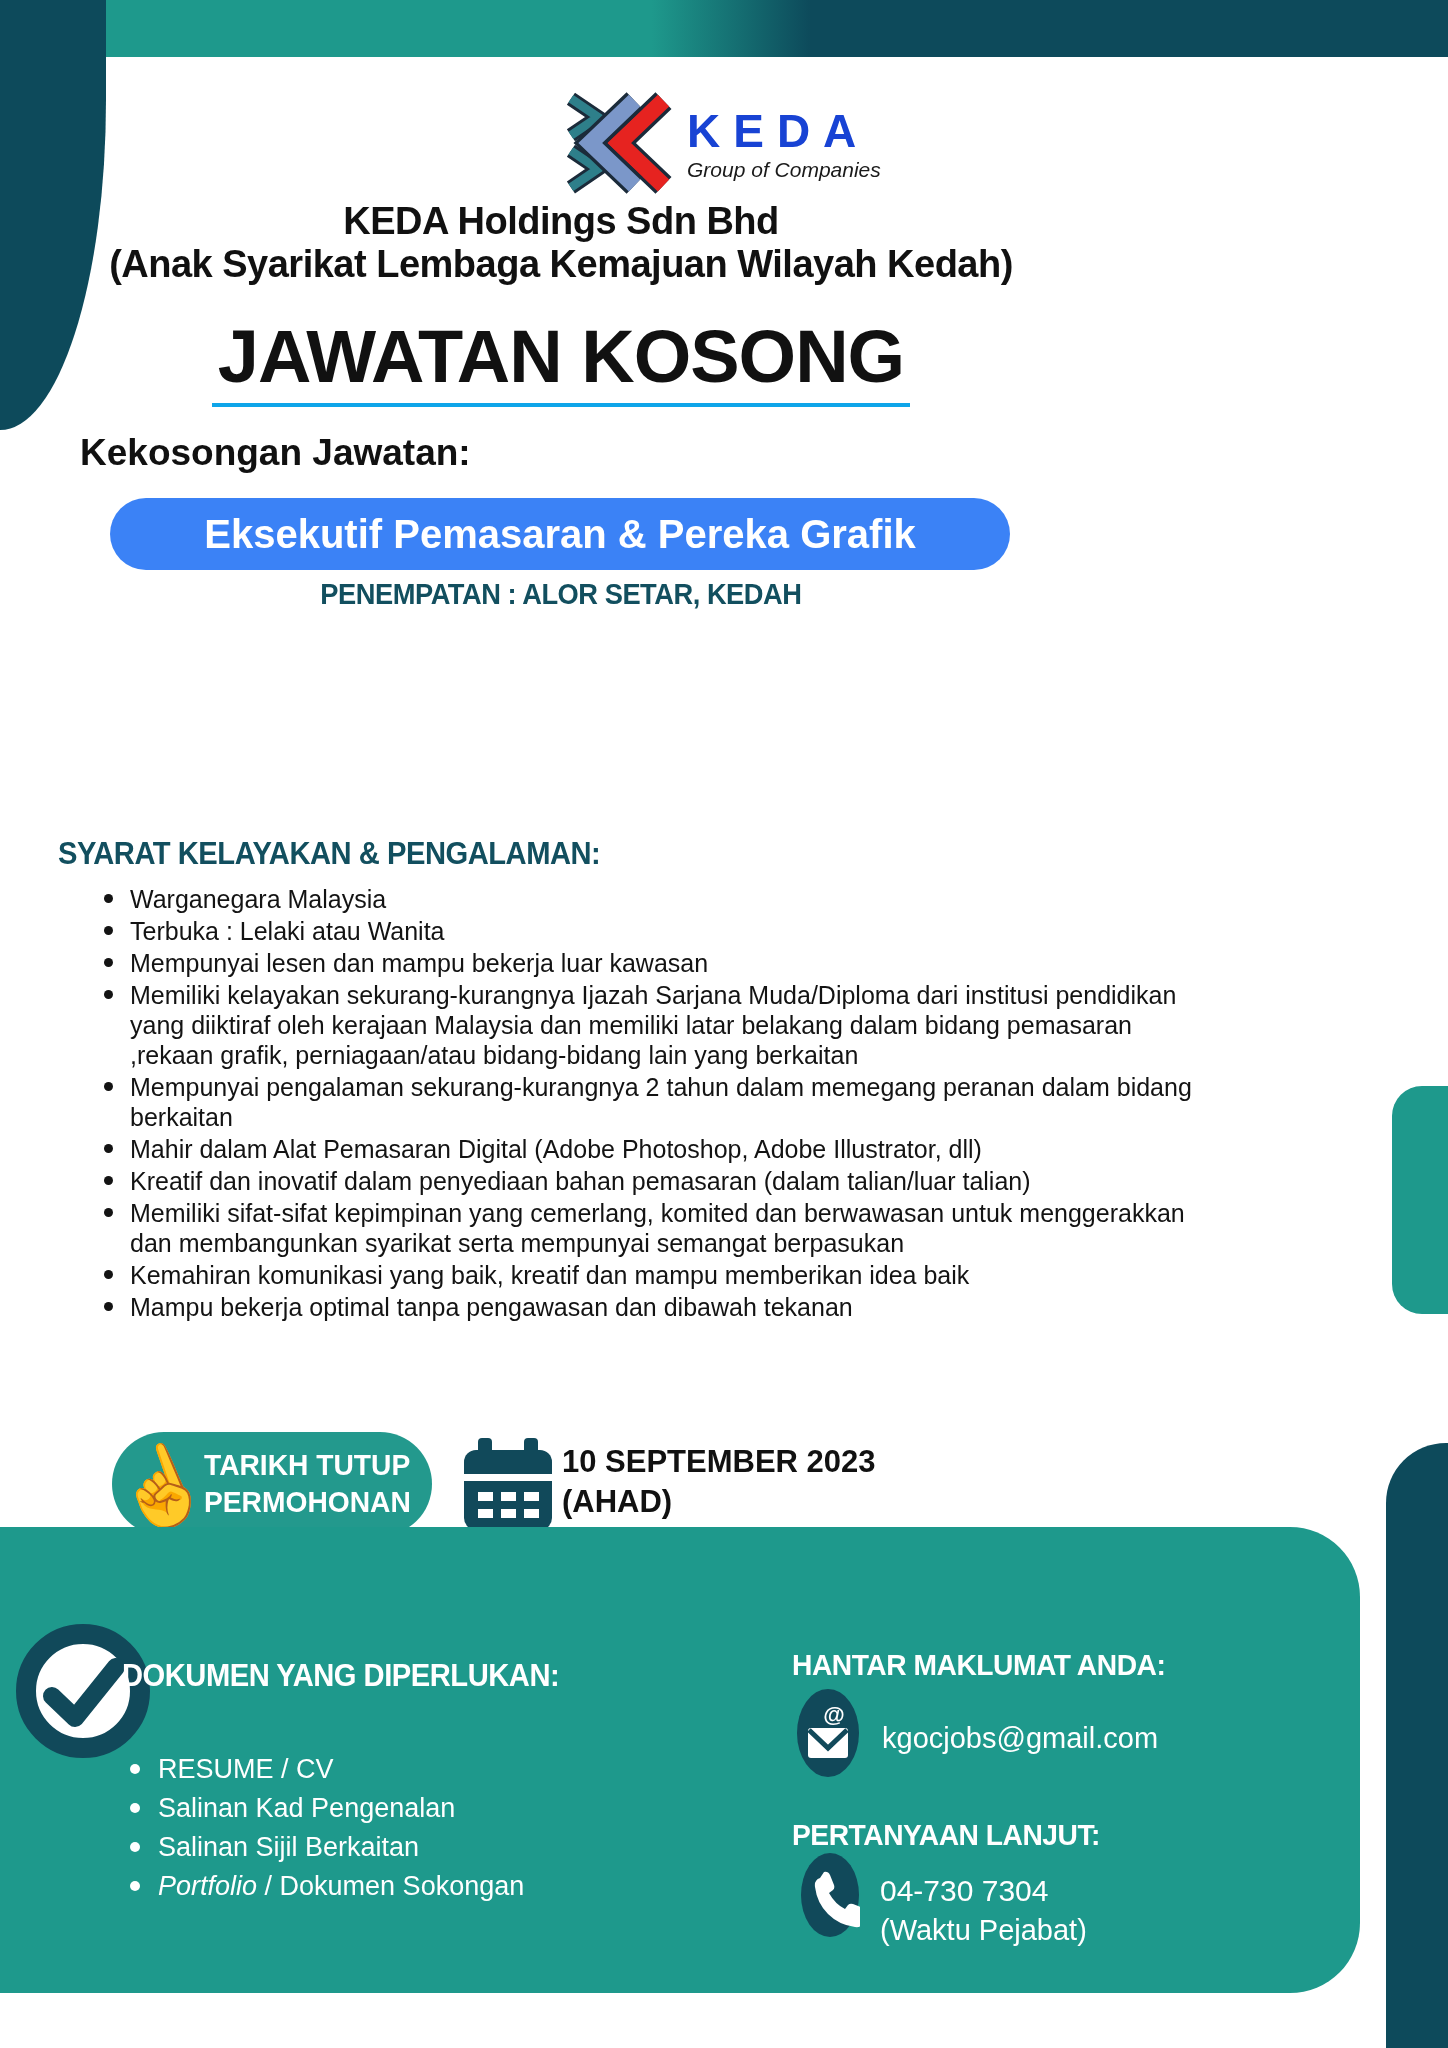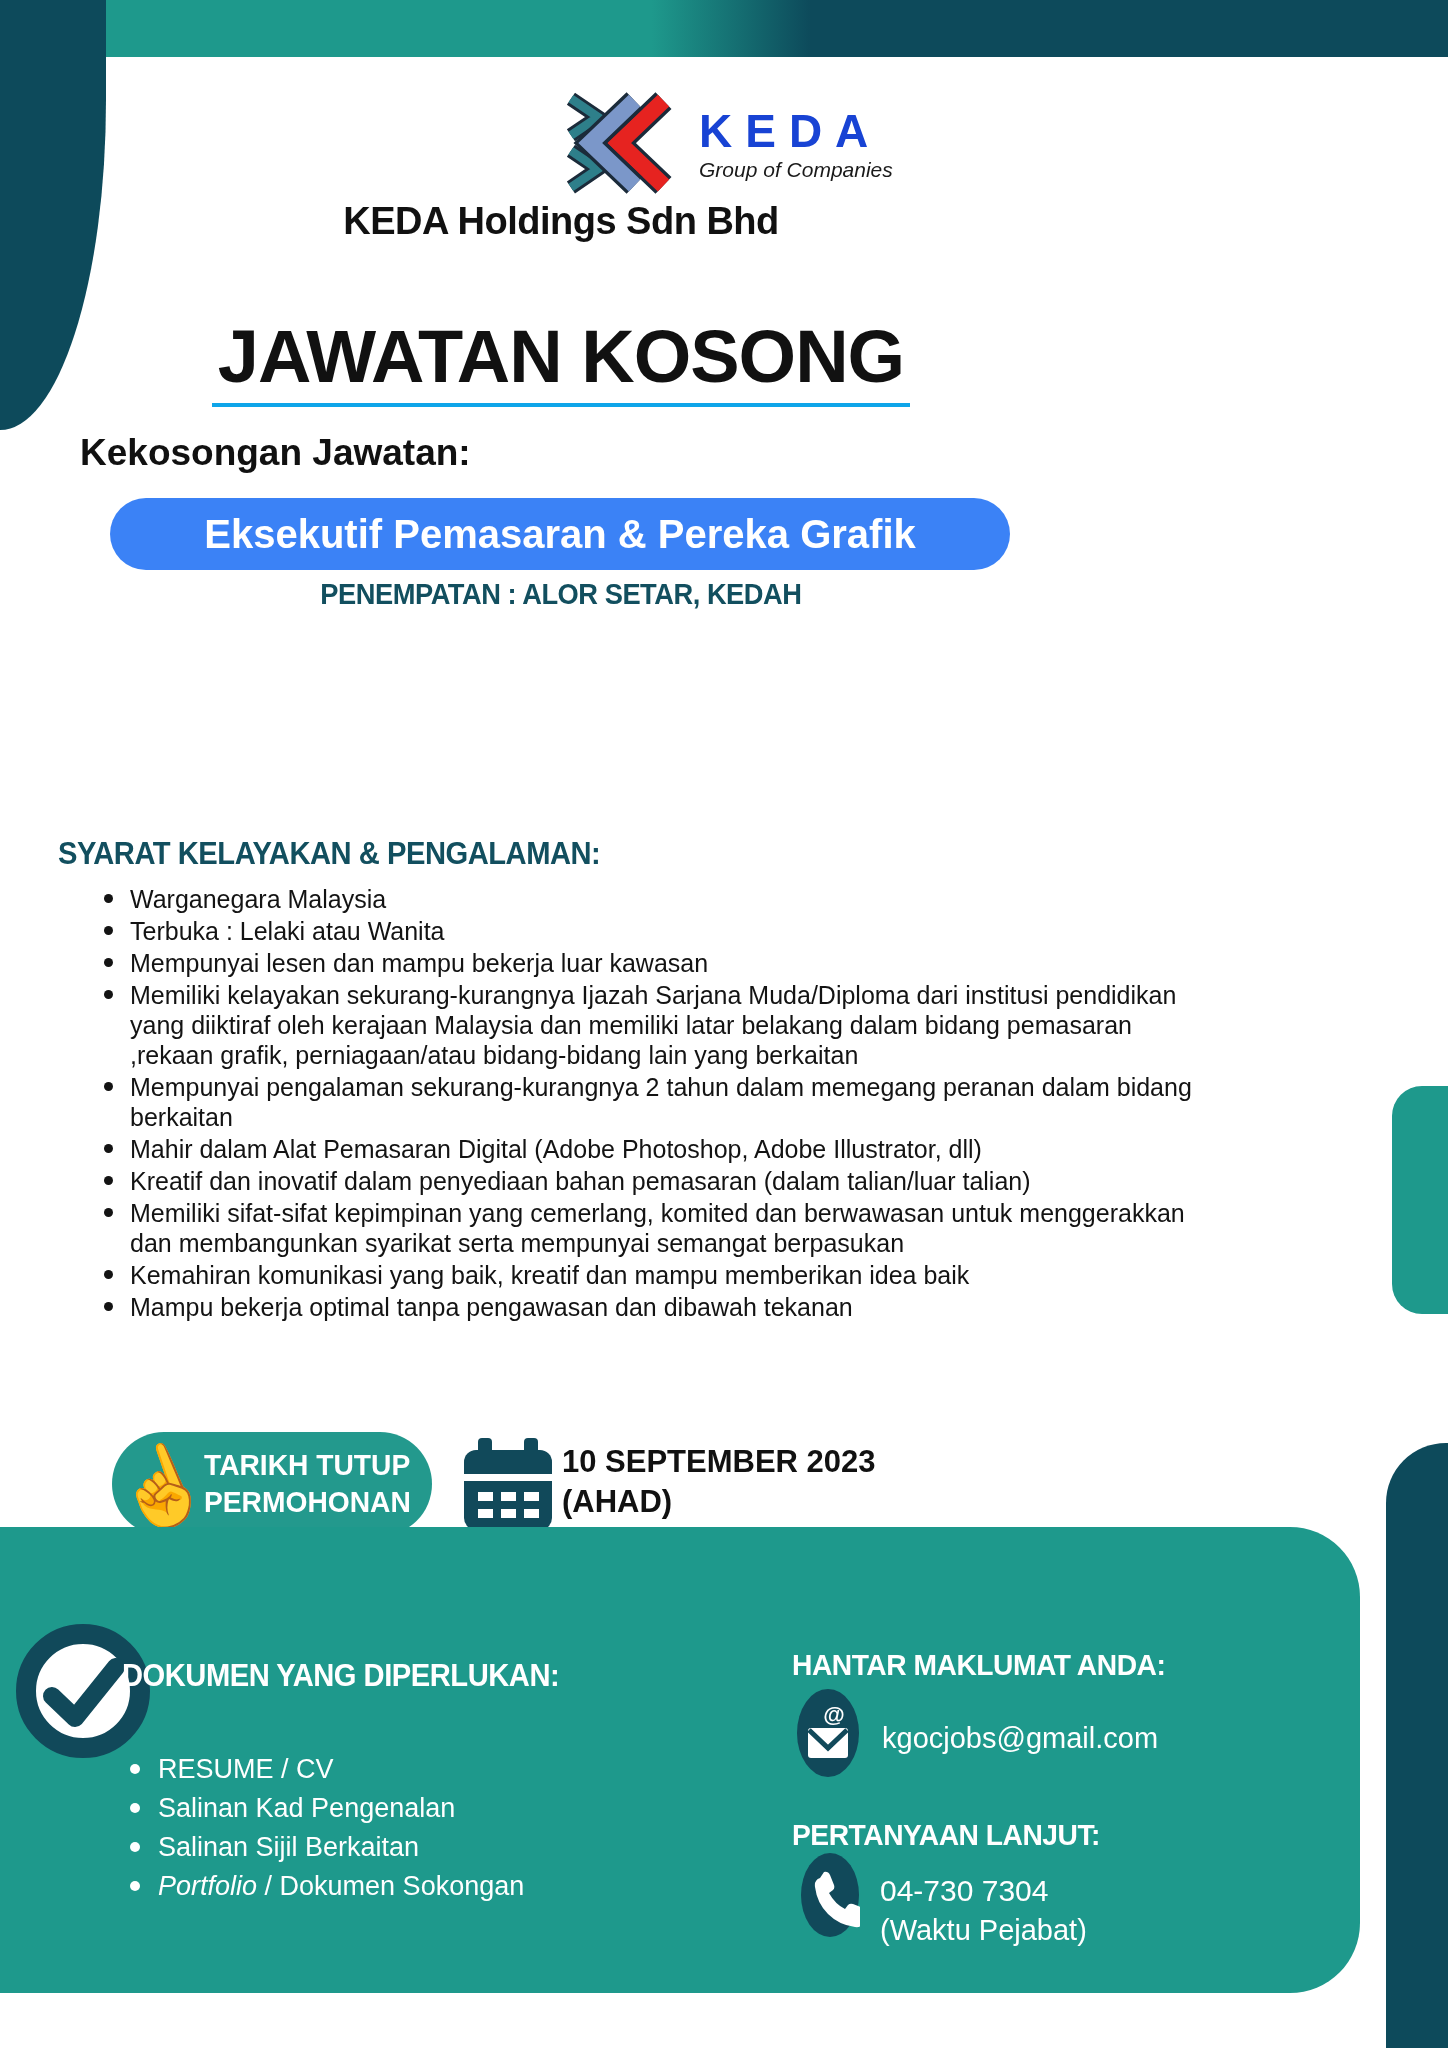--- a/index.html
+++ b/index.html
@@ -14,21 +14,21 @@
     border-bottom-right-radius:106px 330px;}
   .right-tab{position:absolute;left:1392px;top:1086px;width:56px;height:228px;background:#1e998c;
     border-radius:30px 0 0 30px;}
   .br-strip{position:absolute;left:1386px;top:1443px;width:62px;height:605px;background:#0d4a5b;
     border-top-left-radius:60px;}
   .bottom-panel{position:absolute;left:0;top:1527px;width:1360px;height:466px;background:#1e998c;
     border-radius:0 70px 70px 0;}
   
   .logo{position:absolute;left:542px;top:90px;display:flex;align-items:center;}
   .logo-mark{width:135px;height:108px;}
-  .logo-text{margin-left:22px;}
+  .logo-text{margin-left:10px;}
   .logo-brand{font-size:46px;font-weight:bold;color:#1843d4;letter-spacing:13px;line-height:50px;}
   .logo-tagline{font-size:21px;font-style:italic;color:#1a1a1a;margin-top:2px;}
   
   .center-col{position:absolute;left:1px;width:1120px;text-align:center;}
   .company{top:200px;font-size:38px;font-weight:bold;letter-spacing:-0.5px;}
   .subsidiary{top:243px;font-size:38px;font-weight:bold;letter-spacing:-0.5px;}
   .title-wrap{top:314px;}
   .title{display:inline-block;font-size:74px;font-weight:bold;letter-spacing:-1px;
     border-bottom:4px solid #0ea5e9;padding:0 6px 4px 6px;}
   .vacancy-label{position:absolute;left:80px;top:432px;font-size:37px;font-weight:bold;}
@@ -90,20 +90,21 @@
         <path d="M96 10 L50 54 L96 98" stroke="#7b97c9" stroke-width="17"></path>
       </g>
     </svg>
     <div class="logo-text">
       <div class="logo-brand">KEDA</div>
       <div class="logo-tagline">Group of Companies</div>
     </div>
   </div>
 
   <div class="center-col company">KEDA Holdings Sdn Bhd</div>
+  <div class="center-col subsidiary">(Anak Syarikat Lembaga Kemajuan Wilayah Kedah)</div>
   <div class="center-col title-wrap">
     <span class="title">JAWATAN KOSONG</span>
   </div>
 
   <div class="vacancy-label">Kekosongan Jawatan:</div>
   <div class="position-pill">
     <span>Eksekutif Pemasaran &amp; Pereka Grafik</span>
   </div>
   <div class="center-col placement-wrap">
     <span class="placement cond-center">PENEMPATAN : ALOR SETAR, KEDAH</span>

